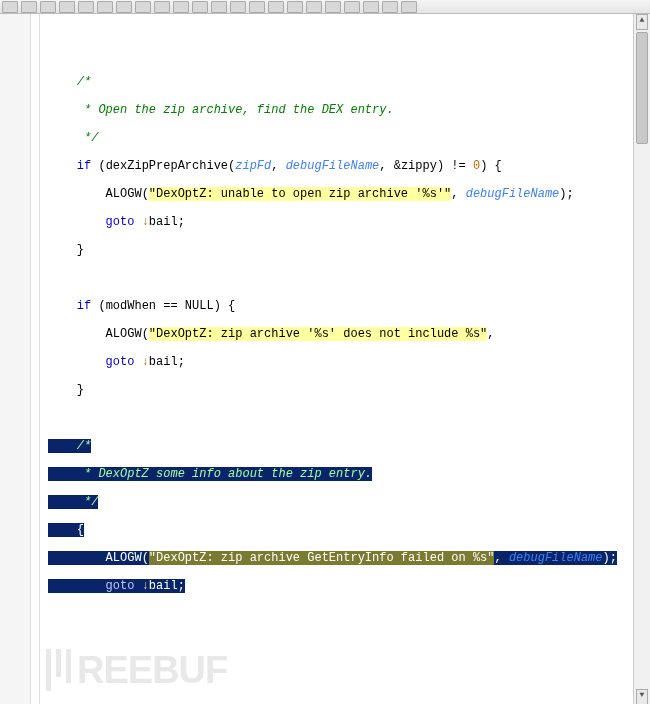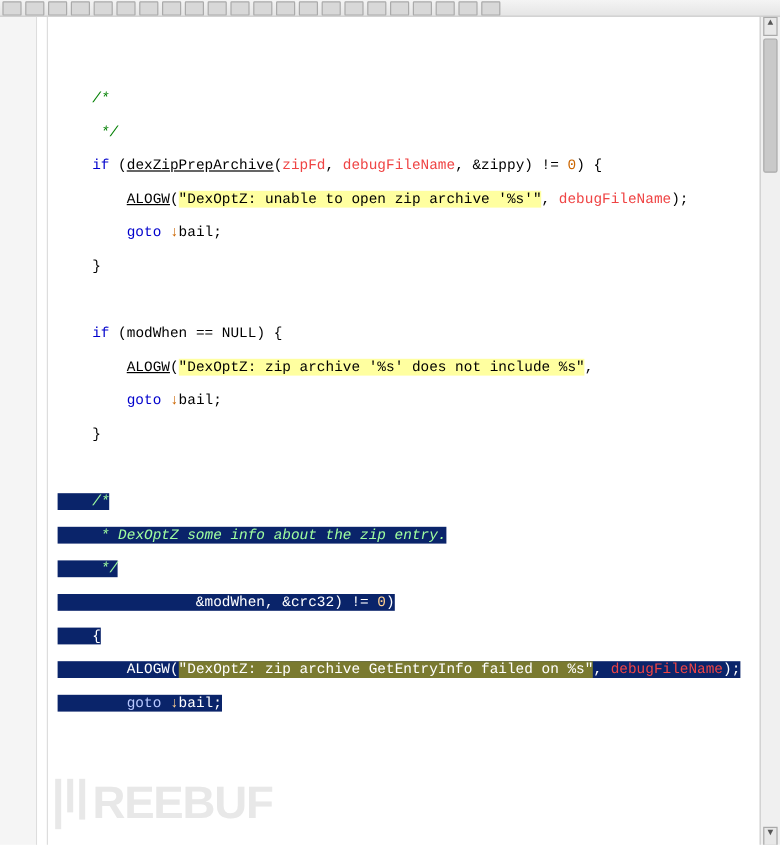--- a/index.html
+++ b/index.html
@@ -76,24 +76,24 @@
     background: #e8e8e8;
     border: 1px solid #aaa;
     font-size: 8px;
     text-align: center;
     color:#555;
   }
   .scrollbar .arrow.up { top: 0; }
   .scrollbar .arrow.down { bottom: 0; }
   .c  { color: #007f00; font-style: italic; } 
   .k  { color: #0000cc; }                     
-  .fn { color: #000000; text-decoration: underline; }                     
+  .fn { color: #000000; }                     
   .hs { color: #000; background: #ffffa0; }   
   .n  { color: #cc6600; }    
-  .it { color: #ef4444; }
+  .it { color: #3b82f6; font-style: italic; }
   .sel {
     background: #0a246a;
     color: #fff;
     display: inline;
   }
   .sel .hs { background: #7a7a30; color:#fff; }
   .sel .k  { color: #b8c8ff; }
   .sel .n  { color: #ffd090; }
   .sel .c  { color: #a0ffa0; }
   .line { min-height: 14px; }
@@ -150,35 +150,35 @@
 <div class="editor">
   <div class="gutter"></div>
   <div class="fold-strip"></div>
   <div class="code">
     <div class="watermark">
       <div class="bars"><span></span><span></span><span></span></div>
       <span>REEBUF</span>
     </div>
     <div class="code-content">
 <div class="line">    <span class="c">/*</span></div>
+<div class="line">    <span class="c"> * Open the zip archive, find the DEX entry.</span></div>
 <div class="line">    <span class="c"> */</span></div>
 <div class="line">    <span class="k">if</span> (<span class="fn">dexZipPrepArchive</span>(<span class="it">zipFd</span>, <span class="it">debugFileName</span>, <span>&amp;zippy</span>)<span> != </span><span class="n">0</span>) {</div>
 <div class="line">        <span class="fn">ALOGW</span>(<span class="hs">"DexOptZ: unable to open zip archive '%s'"</span>, <span class="it">debugFileName</span>);</div>
 <div class="line">        <span class="k">goto</span> <span class="n">↓</span><span>bail</span>;</div>
 <div class="line">    }</div>
 <div class="line"></div>
 <div class="line">    <span class="k">if</span> (<span>modWhen == NULL</span>) {</div>
 <div class="line">        <span class="fn">ALOGW</span>(<span class="hs">"DexOptZ: zip archive '%s' does not include %s"</span>,</div>
 <div class="line">        <span class="k">goto</span> <span class="n">↓</span><span>bail</span>;</div>
 <div class="line">    }</div>
 <div class="line"></div>
 <div class="line"><span class="sel">    <span class="c">/*</span></span></div>
 <div class="line"><span class="sel">    <span class="c"> * DexOptZ some info about the zip entry.</span></span></div>
 <div class="line"><span class="sel">    <span class="c"> */</span></span></div>
-<div class="line"><span class="sel">                <span>&amp;modWhen</span>, <span>&amp;crc32</span>)<span> != </span><span class="n">0</span>)</span></div>
 <div class="line"><span class="sel">    {</span></div>
 <div class="line"><span class="sel">        <span>ALOGW</span>(<span class="hs">"DexOptZ: zip archive GetEntryInfo failed on %s"</span>, <span class="it">debugFileName</span>);</span></div>
 <div class="line"><span class="sel">        <span class="k">goto</span> <span class="n">↓</span><span>bail</span>;</span></div>
 
 
 
 
 
 
 

